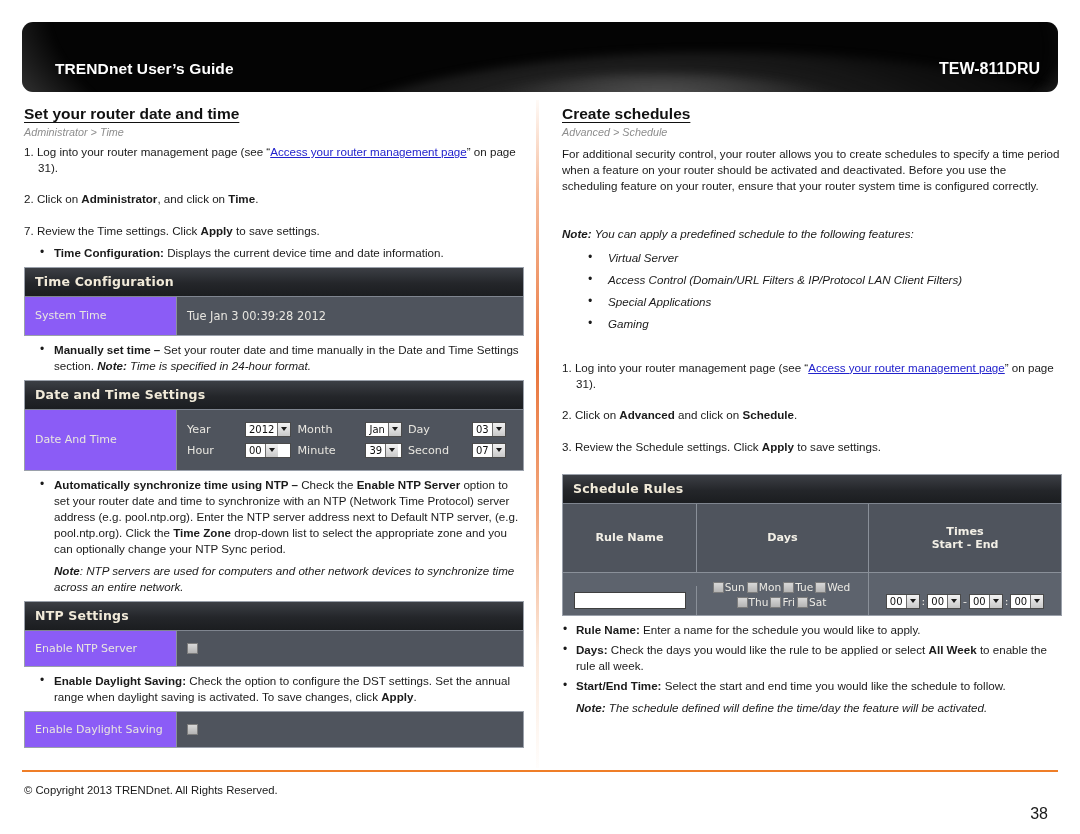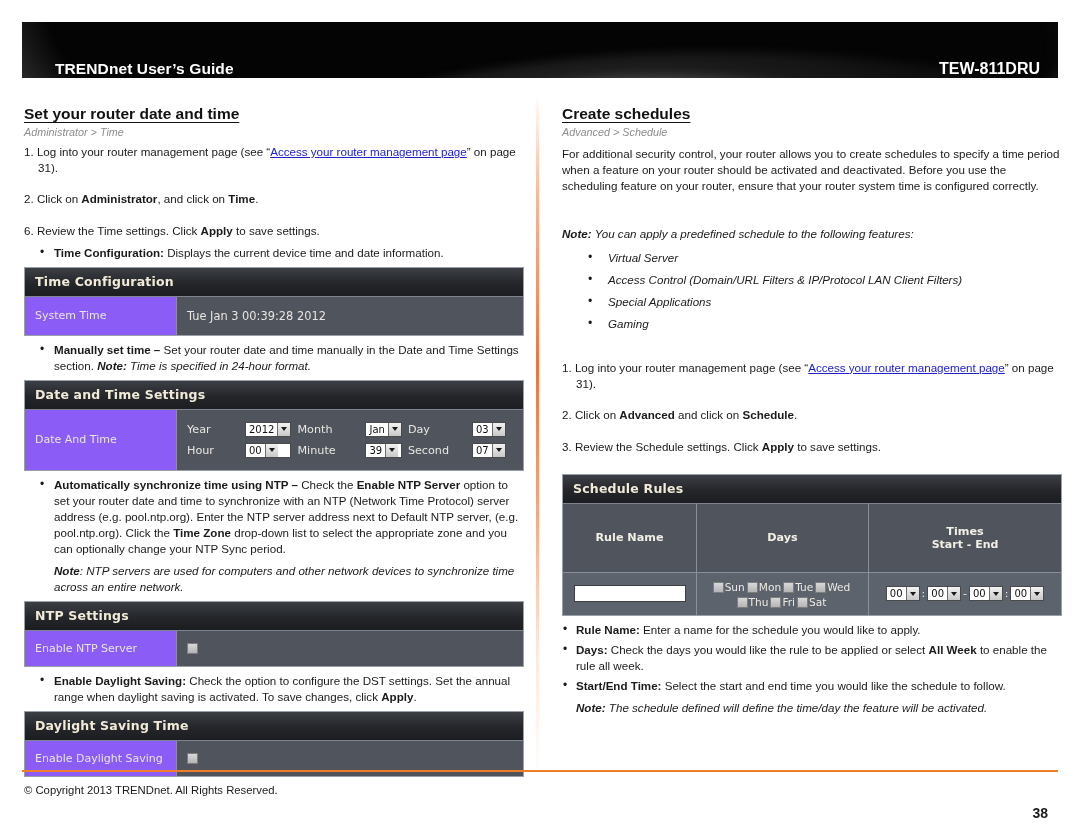--- a/index.html
+++ b/index.html
@@ -8,23 +8,24 @@
     width: 1080px; height: 834px;
     background: #ffffff;
     font-family: "Liberation Sans", sans-serif;
     -webkit-font-smoothing: antialiased;
   }
   .page { position: relative; width: 1080px; height: 834px; overflow: hidden; background:#fff; }
 
   
   .banner {
     position: absolute; left: 22px; top: 22px;
-    width: 1036px; height: 56px;
+    width: 1036px; height: 70px;
     background: #040404;
     overflow: hidden;
+    border-radius: 11px;
   }
   .banner .arc1 {
     position: absolute;
     left: -120px; top: -300px;
     width: 1320px; height: 560px;
     border-radius: 50%;
     background: radial-gradient(ellipse at 50% 50%, rgba(190,190,190,0.0) 55%, rgba(150,150,150,0.55) 68%, rgba(90,90,90,0.30) 78%, rgba(20,20,20,0) 90%);
     filter: blur(3px);
   }
   .banner .arc2 {
@@ -188,21 +189,21 @@
     color: #f2efe6; font-size: 11.2px; font-weight: bold;
     text-align: center; padding: 21px 4px;
     border-right: 1px solid #8a9099;
     display: flex; flex-direction: column; align-items: center; justify-content: center;
   }
   .sr-th:last-child { border-right: none; }
   .sr-th .sub { font-weight: bold; font-size: 11px; }
   .c-rule { width: 134px; flex: 0 0 134px; }
   .c-days { width: 172px; flex: 0 0 172px; }
   .c-time { flex: 1; }
-  .sr-body { display: flex; background: #5d636d; }
+  .sr-body { display: flex; background: #5d636d; align-items: flex-end; }
   .sr-td {
     padding: 6px 6px; border-right: 1px solid #8a9099;
     display: flex; align-items: center; justify-content: center;
   }
   .sr-td:last-child { border-right: none; }
   .rule-input {
     width: 112px; height: 17px; background: #fff;
     border: 1px solid #3f3f3f;
   }
   .days-wrap { text-align: center; line-height: 13px; }
@@ -214,21 +215,21 @@
   .footer-rule {
     position: absolute; left: 22px; top: 770px; width: 1036px; height: 2px;
     background: #ef7e28;
   }
   .copyright {
     position: absolute; left: 24px; top: 784px;
     font-size: 11.3px; color: #1a1a1a;
   }
   .pagenum {
     position: absolute; right: 32px; top: 805px;
-    font-size: 14px; color: #1a1a1a; font-weight: bold;
+    font-size: 16px; color: #1a1a1a;
   }
 </style>
 </head>
 <body>
 
 <div class="page">
 
   <div class="banner">
     <div class="arc1"></div>
     <div class="arc2"></div>
@@ -246,21 +247,21 @@
     <div class="breadcrumb">Administrator &gt; Time</div>
 
     <p class="step"><span>1. Log into your router management page (see “</span><span class="lnk">Access your router management page</span><span>” on page 31).</span></p>
 
     <div class="spacer-sm"></div>
 
     <p class="step"><span>2. Click on </span><b>Administrator</b><span>, and click on </span><b>Time</b><span>.</span></p>
 
     <div class="spacer-sm"></div>
 
-    <p class="step"><span>6. Review the Time settings. Click </span><b>Apply</b><span> to save settings.</span></p>
+    <p class="step"><span>7. Review the Time settings. Click </span><b>Apply</b><span> to save settings.</span></p>
 
     <ul class="bul">
       <li><b>Time Configuration:</b><span> Displays the current device time and date information.</span></li>
     </ul>
 
     <div class="panel">
       <div class="panel-head">Time Configuration</div>
       <div class="panel-row">
         <div class="cell-label">System Time</div>
         <div class="cell-val">Tue Jan 3 00:39:28 2012</div>
@@ -327,21 +328,20 @@
           <span class="chk"></span>
         </div>
       </div>
     </div>
 
     <ul class="bul">
       <li><b>Enable Daylight Saving:</b><span> Check the option to configure the DST settings. Set the annual range when daylight saving is activated. To save changes, click </span><b>Apply</b><span>.</span></li>
     </ul>
 
     <div class="panel">
-      <div class="panel-head">Daylight Saving Time</div>
       <div class="panel-row">
         <div class="cell-label">Enable Daylight Saving</div>
         <div class="cell-val">
           <span class="chk"></span>
         </div>
       </div>
     </div>
 
   </div>
 

